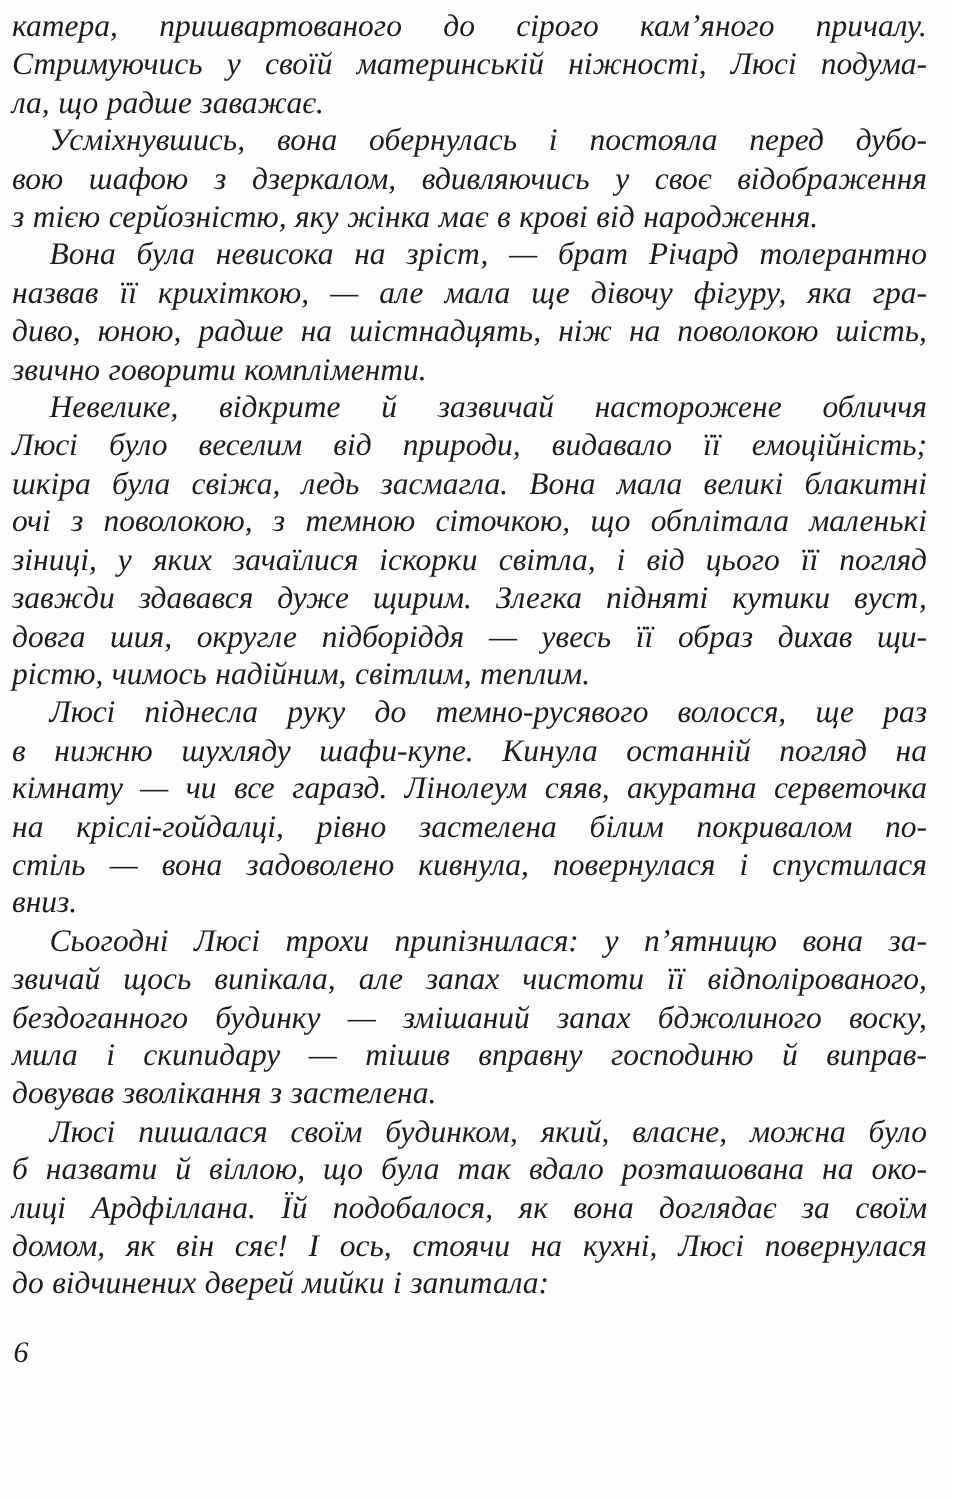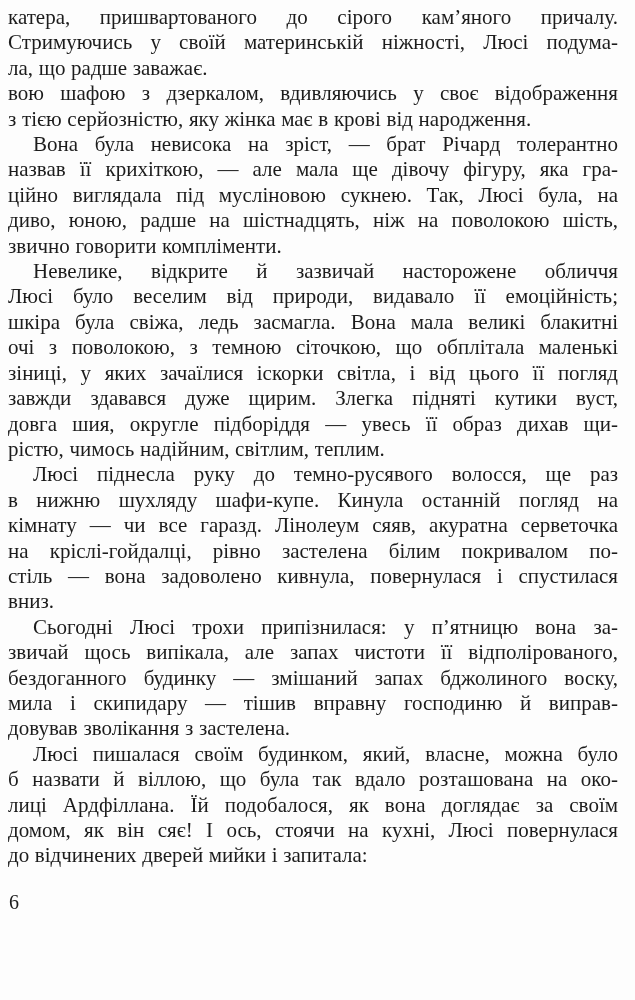--- a/index.html
+++ b/index.html
@@ -12,20 +12,21 @@
     overflow: hidden;
     background: #fdfdfd;
     color: #1c1c1c;
     font-family: "Liberation Serif", "DejaVu Serif", serif;
   }
   .book-page {
     box-sizing: border-box;
     width: 635px;
     height: 1000px;
     padding: 5px 17px 0 8px;
+    font-style: italic;
   }
   .paragraph {
     margin: 0;
   }
   .text-line {
     font-size: 21px;
     line-height: 25.4px;
     text-align: justify;
     text-align-last: justify;
     word-spacing: 0.02em;
@@ -48,27 +49,27 @@
 <body style="background: rgb(253, 253, 253); color: rgb(28, 28, 28);">
 
 <div class="book-page">
   <main>
       <div class="paragraph">
         <div class="text-line">катера, пришвартованого до сірого кам’яного причалу.</div>
         <div class="text-line">Стримуючись у своїй материнській ніжності, Люсі подума-</div>
         <div class="text-line line-last">ла, що радше заважає.</div>
       </div>
       <div class="paragraph">
+        <div class="text-line line-indent">Усміхнувшись, вона обернулась і постояла перед дубо-</div>
         <div class="text-line">вою шафою з дзеркалом, вдивляючись у своє відображення</div>
         <div class="text-line line-last">з тією серйозністю, яку жінка має в крові від народження.</div>
       </div>
       <div class="paragraph">
         <div class="text-line line-indent">Вона була невисока на зріст, — брат Річард толерантно</div>
         <div class="text-line">назвав її крихіткою, — але мала ще дівочу фігуру, яка гра-</div>
-        <div class="text-line">ційно виглядала під мусліновою сукнею. Так, Люсі була, на</div>
         <div class="text-line">диво, юною, радше на шістнадцять, ніж на поволокою шість,</div>
         <div class="text-line line-last">звично говорити компліменти.</div>
       </div>
       <div class="paragraph">
         <div class="text-line line-indent">Невелике, відкрите й зазвичай насторожене обличчя</div>
         <div class="text-line">Люсі було веселим від природи, видавало її емоційність;</div>
         <div class="text-line">шкіра була свіжа, ледь засмагла. Вона мала великі блакитні</div>
         <div class="text-line">очі з поволокою, з темною сіточкою, що обплітала маленькі</div>
         <div class="text-line">зіниці, у яких зачаїлися іскорки світла, і від цього її погляд</div>
         <div class="text-line">завжди здавався дуже щирим. Злегка підняті кутики вуст,</div>

